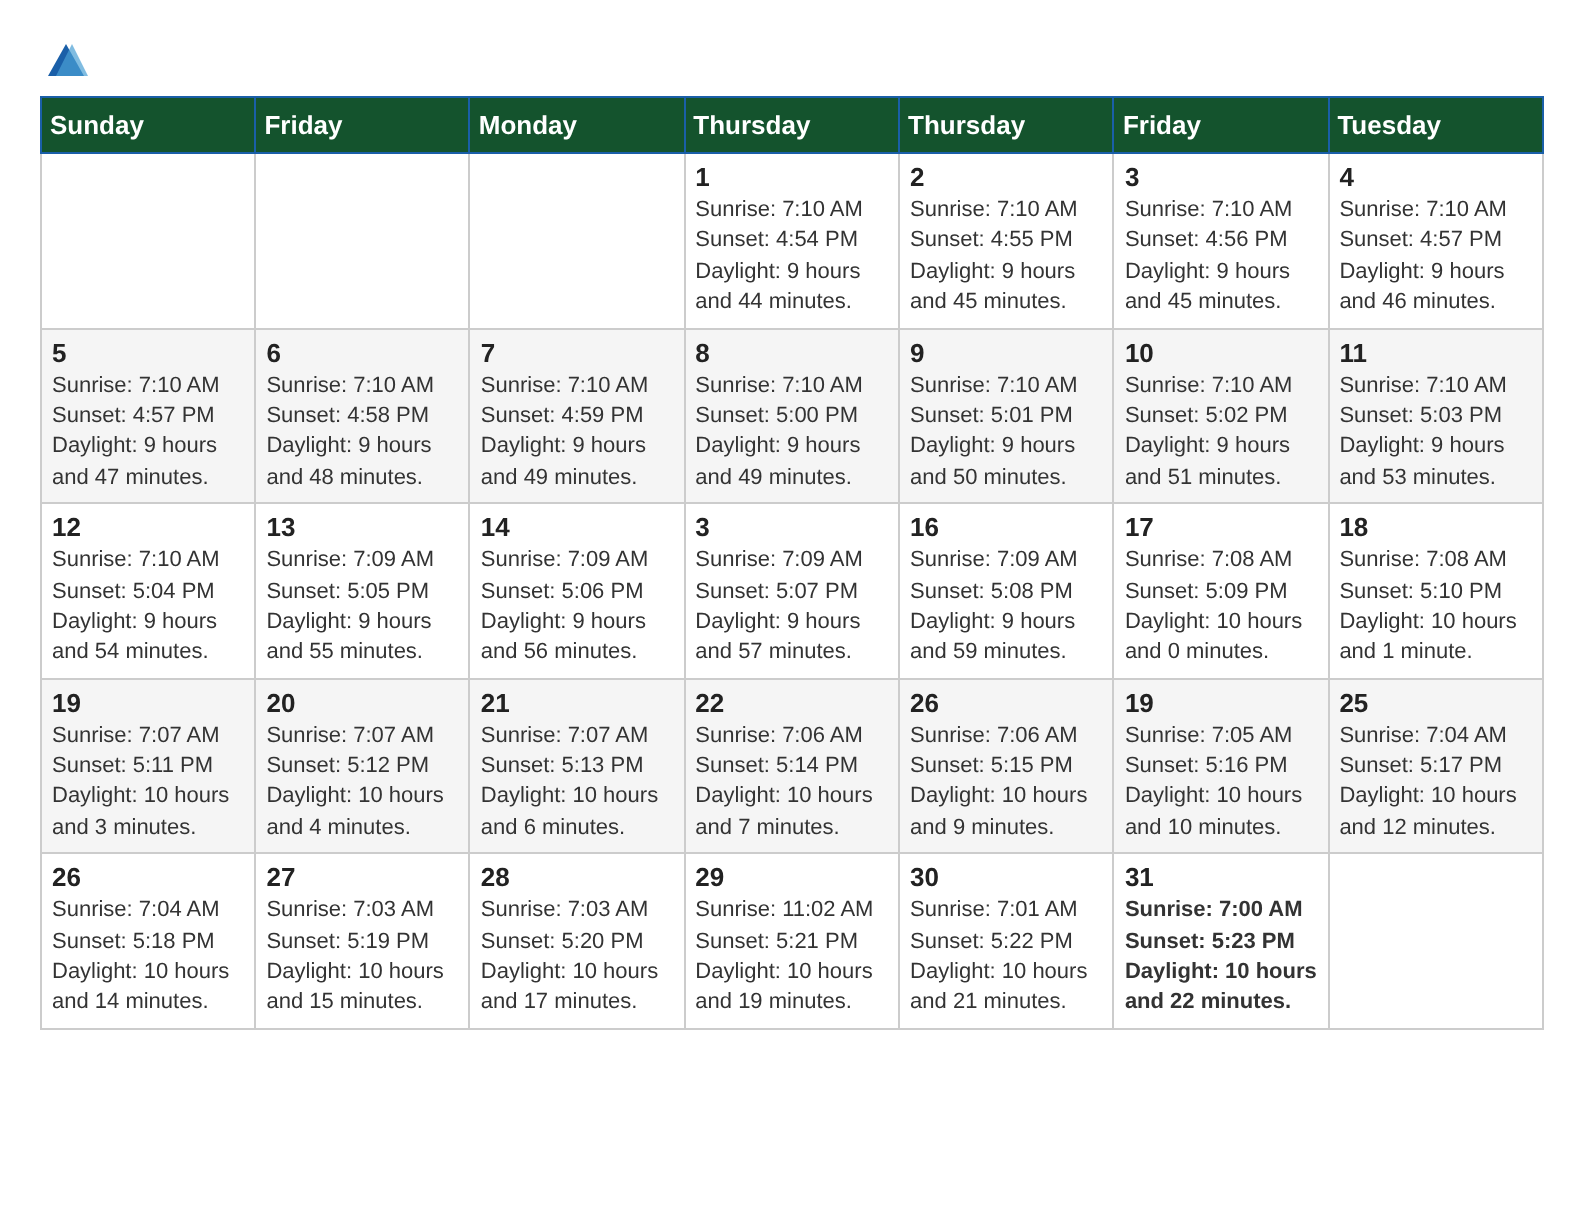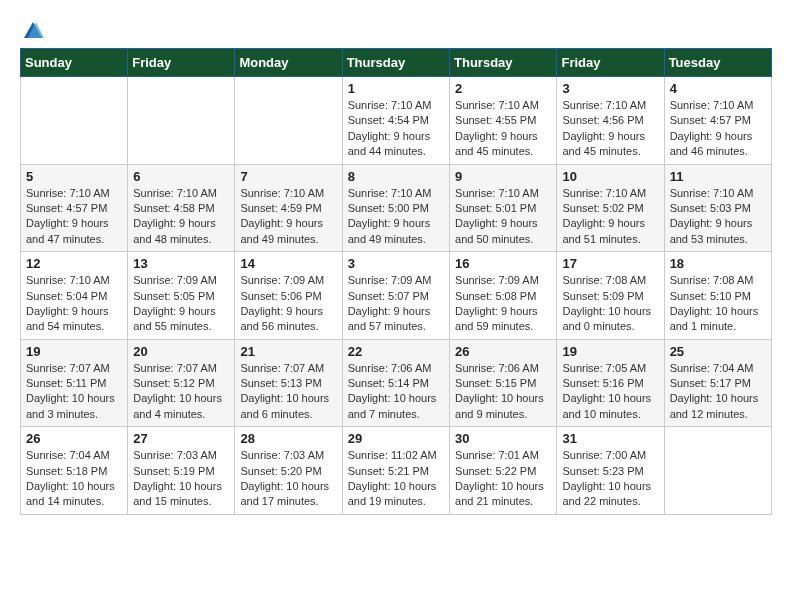--- a/index.html
+++ b/index.html
@@ -332,21 +332,21 @@
         </td>
         <td>
           <div class="day-num">30</div>
           <div class="day-info" style="white-space: pre-line;">Sunrise: 7:01 AM
 Sunset: 5:22 PM
 Daylight: 10 hours
 and 21 minutes.</div>
         </td>
         <td>
           <div class="day-num">31</div>
-          <div class="day-info" style="white-space: pre-line;">Sunrise: 7:00 AM
+          <div class="day-info" style="white-space: pre-line; font-weight: bold;">Sunrise: 7:00 AM
 Sunset: 5:23 PM
 Daylight: 10 hours
 and 22 minutes.</div>
         </td>
         <td class="empty-cell"></td>
       </tr>
     </tbody>
 </table>
 
 </body></html>

